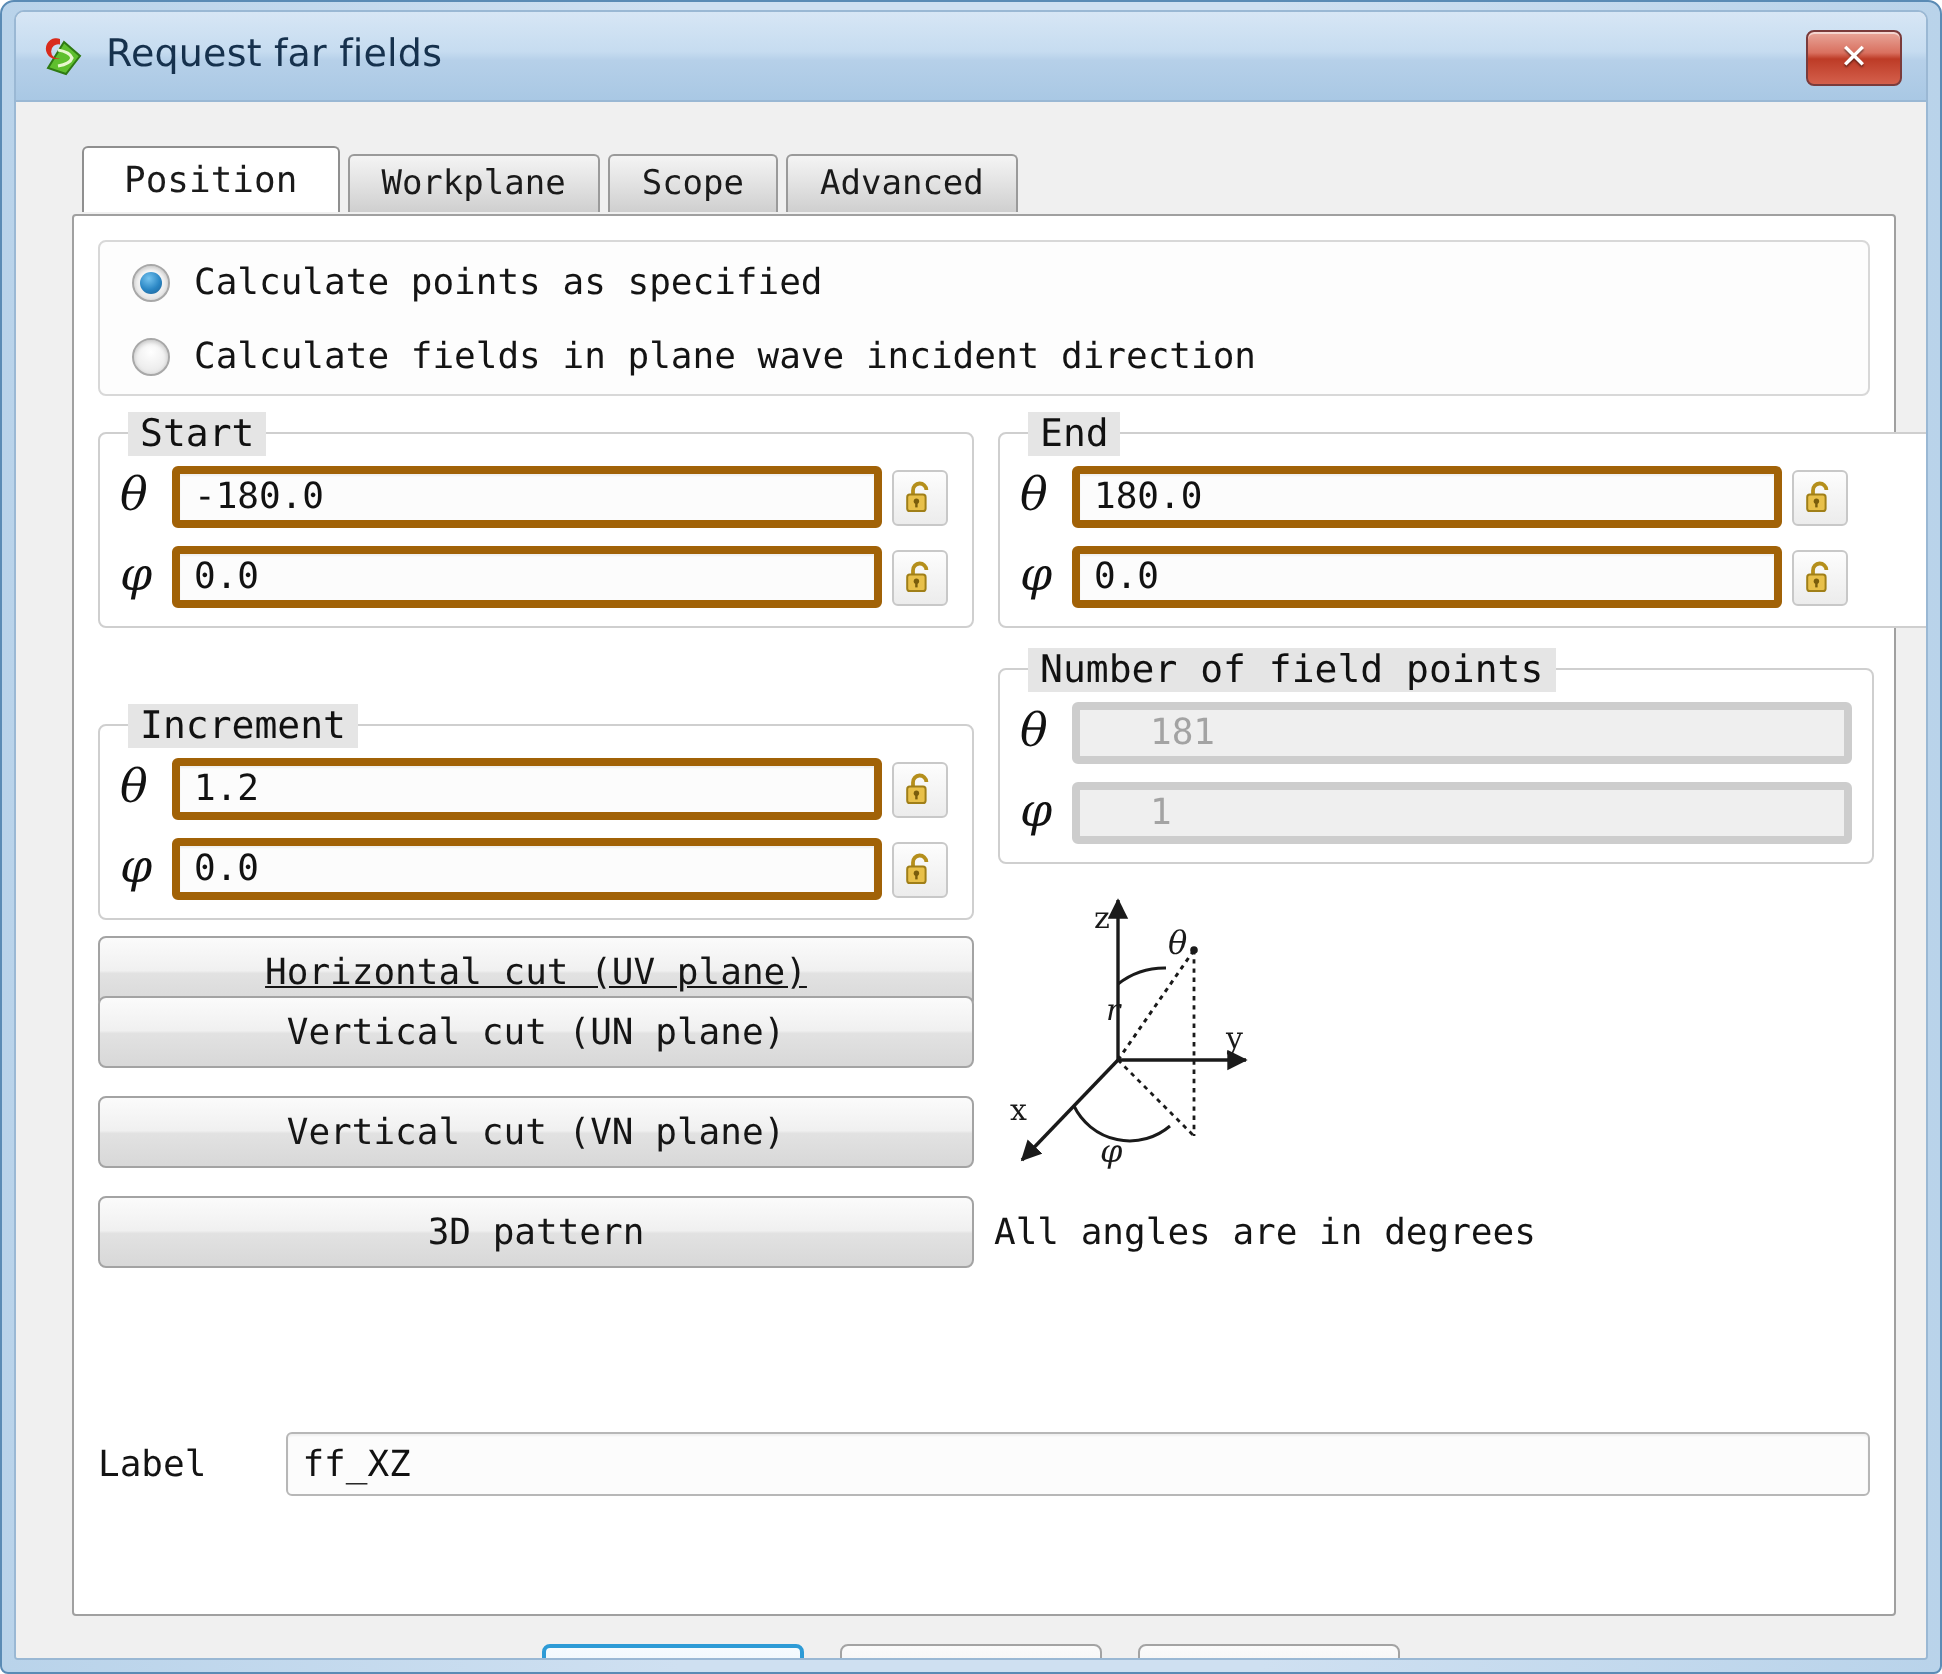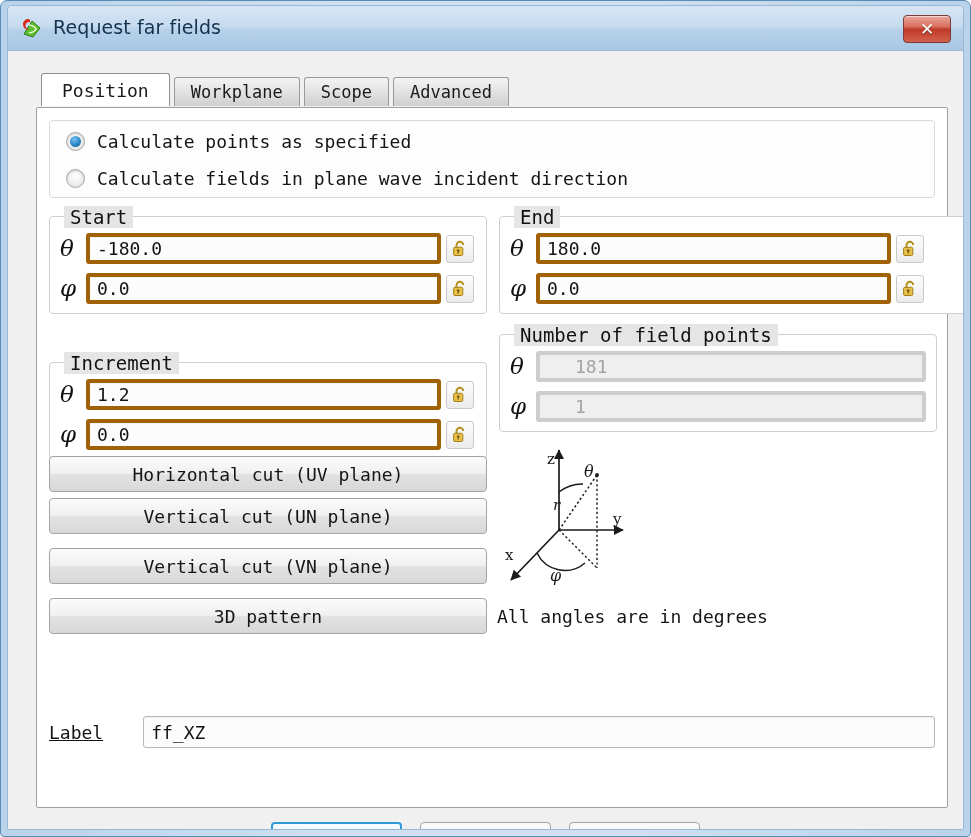--- a/index.html
+++ b/index.html
@@ -253,21 +253,21 @@
     height: 36px;
     box-sizing: border-box;
     border: 1px solid #a3a3a3;
     border-radius: 4px;
     background: linear-gradient(to bottom, #fbfbfb 0%, #f0f0f0 48%, #e2e2e2 52%, #d8d8d8 100%);
     display: flex; align-items: center; justify-content: center;
     font-size: 18px;
     color: #151515;
     cursor: pointer;
   }
-  #cut-0 { top: 348px; }
+  #cut-0 { top: 360px; text-decoration: underline; }
   #cut-1 { top: 390px; }
   #cut-2 { top: 440px; }
   #cut-3 { top: 490px; }
 
   
   #coord-diagram {
     position: absolute;
     left: 460px;
     top: 332px;
     width: 140px;
@@ -290,21 +290,20 @@
     width: 886px;
     height: 32px;
     display: flex;
     align-items: center;
   }
   #label-caption {
     font-size: 18px;
     color: #141414;
     margin-right: 10px;
     flex: 0 0 auto;
-    text-decoration: underline;
   }
   #label-input {
     flex: 1 1 auto;
     height: 32px;
     box-sizing: border-box;
     background: #fcfcfc;
     border: 1px solid #b7b7b7;
     border-radius: 3px;
     display: flex; align-items: center;
     padding: 0 7px;

